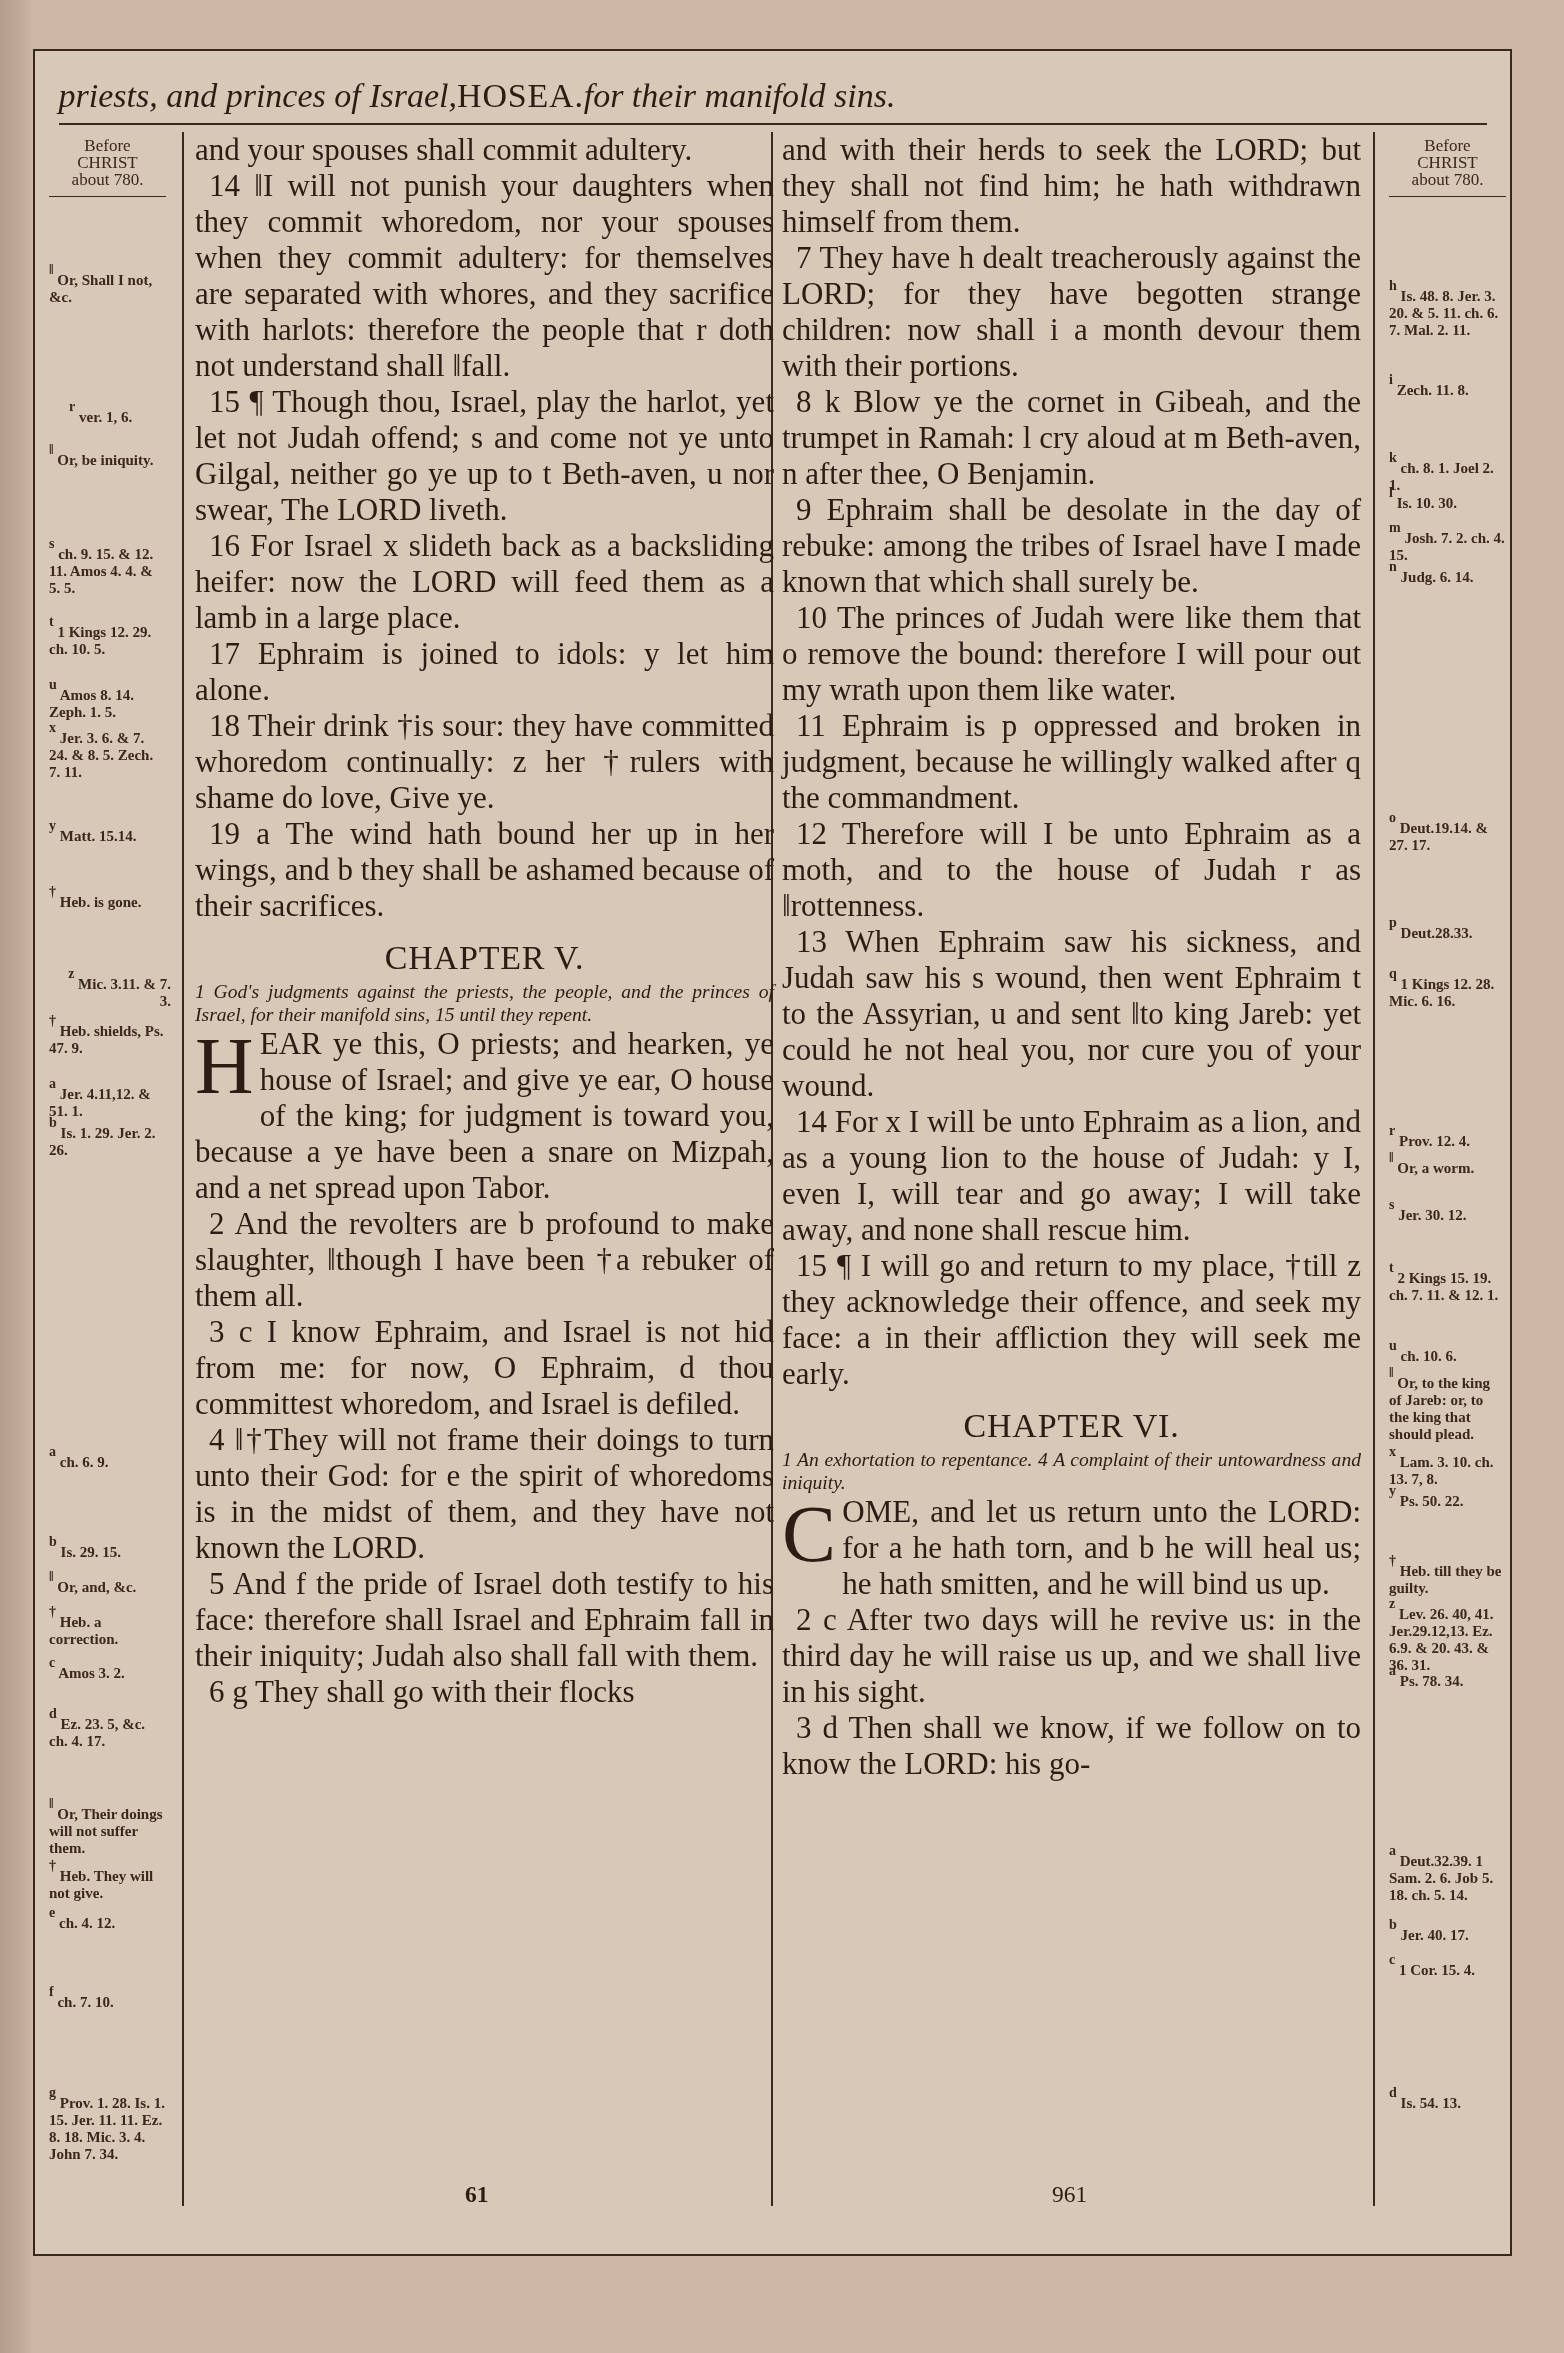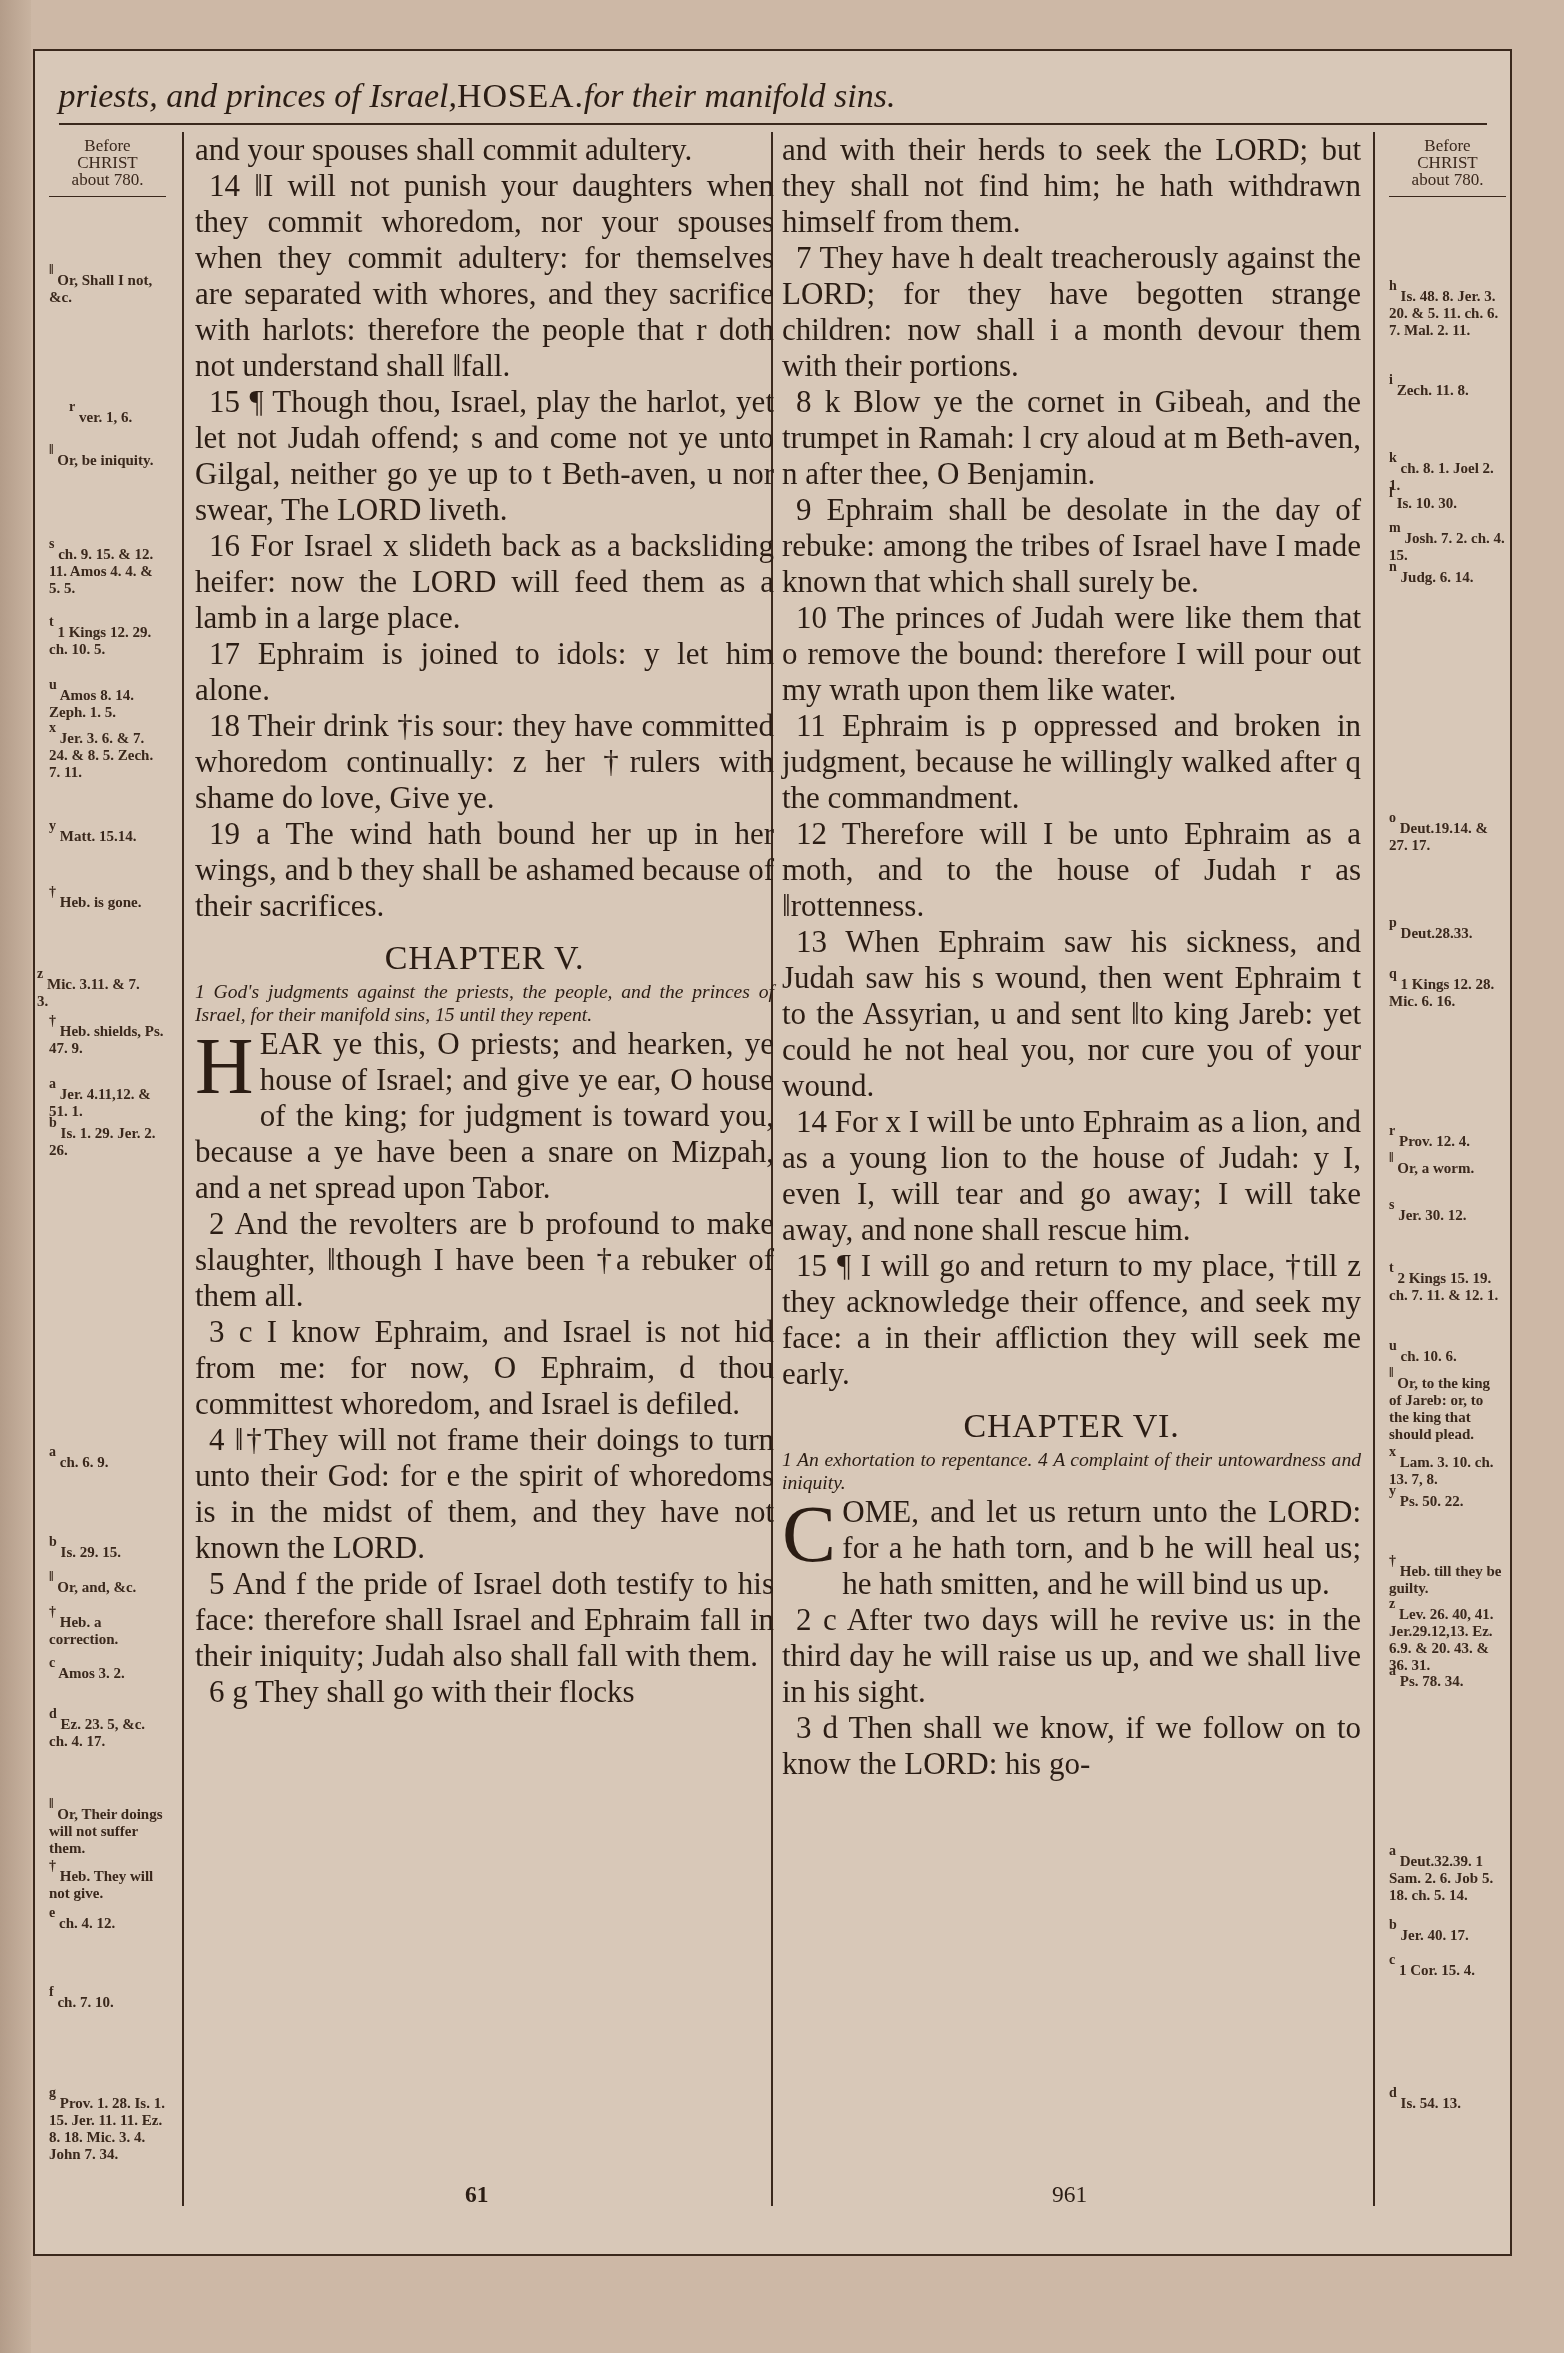--- a/index.html
+++ b/index.html
@@ -51,21 +51,21 @@
   <div id="ml-notes">
       <div class="marg" style="left: 14px; top: 219px;"><sup>‖</sup><span> Or, Shall I not, &amp;c.</span></div>
       <div class="marg" style="left: 14px; top: 356px; margin-left: 20px;"><sup>r</sup><span> ver. 1, 6.</span></div>
       <div class="marg" style="left: 14px; top: 399px;"><sup>‖</sup><span> Or, be iniquity.</span></div>
       <div class="marg" style="left: 14px; top: 493px;"><sup>s</sup><span> ch. 9. 15. &amp; 12. 11. Amos 4. 4. &amp; 5. 5.</span></div>
       <div class="marg" style="left: 14px; top: 571px;"><sup>t</sup><span> 1 Kings 12. 29. ch. 10. 5.</span></div>
       <div class="marg" style="left: 14px; top: 634px;"><sup>u</sup><span> Amos 8. 14. Zeph. 1. 5.</span></div>
       <div class="marg" style="left: 14px; top: 677px;"><sup>x</sup><span> Jer. 3. 6. &amp; 7. 24. &amp; 8. 5. Zech. 7. 11.</span></div>
       <div class="marg" style="left: 14px; top: 775px;"><sup>y</sup><span> Matt. 15.14.</span></div>
       <div class="marg" style="left: 14px; top: 841px;"><sup>†</sup><span> Heb. is gone.</span></div>
-      <div class="marg" style="left: 2px; top: 923px;"><sup>z</sup><span> Mic. 3.11. &amp; 7. 3.</span></div>
+      <div class="marg" style="left: 19px; top: 923px; text-align: right;"><sup>z</sup><span> Mic. 3.11. &amp; 7. 3.</span></div>
       <div class="marg" style="left: 14px; top: 970px;"><sup>†</sup><span> Heb. shields, Ps. 47. 9.</span></div>
       <div class="marg" style="left: 14px; top: 1033px;"><sup>a</sup><span> Jer. 4.11,12. &amp; 51. 1.</span></div>
       <div class="marg" style="left: 14px; top: 1072px;"><sup>b</sup><span> Is. 1. 29. Jer. 2. 26.</span></div>
       <div class="marg" style="left: 14px; top: 1401px;"><sup>a</sup><span> ch. 6. 9.</span></div>
       <div class="marg" style="left: 14px; top: 1491px;"><sup>b</sup><span> Is. 29. 15.</span></div>
       <div class="marg" style="left: 14px; top: 1526px;"><sup>‖</sup><span> Or, and, &amp;c.</span></div>
       <div class="marg" style="left: 14px; top: 1561px;"><sup>†</sup><span> Heb. a correction.</span></div>
       <div class="marg" style="left: 14px; top: 1612px;"><sup>c</sup><span> Amos 3. 2.</span></div>
       <div class="marg" style="left: 14px; top: 1663px;"><sup>d</sup><span> Ez. 23. 5, &amp;c. ch. 4. 17.</span></div>
       <div class="marg" style="left: 14px; top: 1753px;"><sup>‖</sup><span> Or, Their doings will not suffer them.</span></div>

